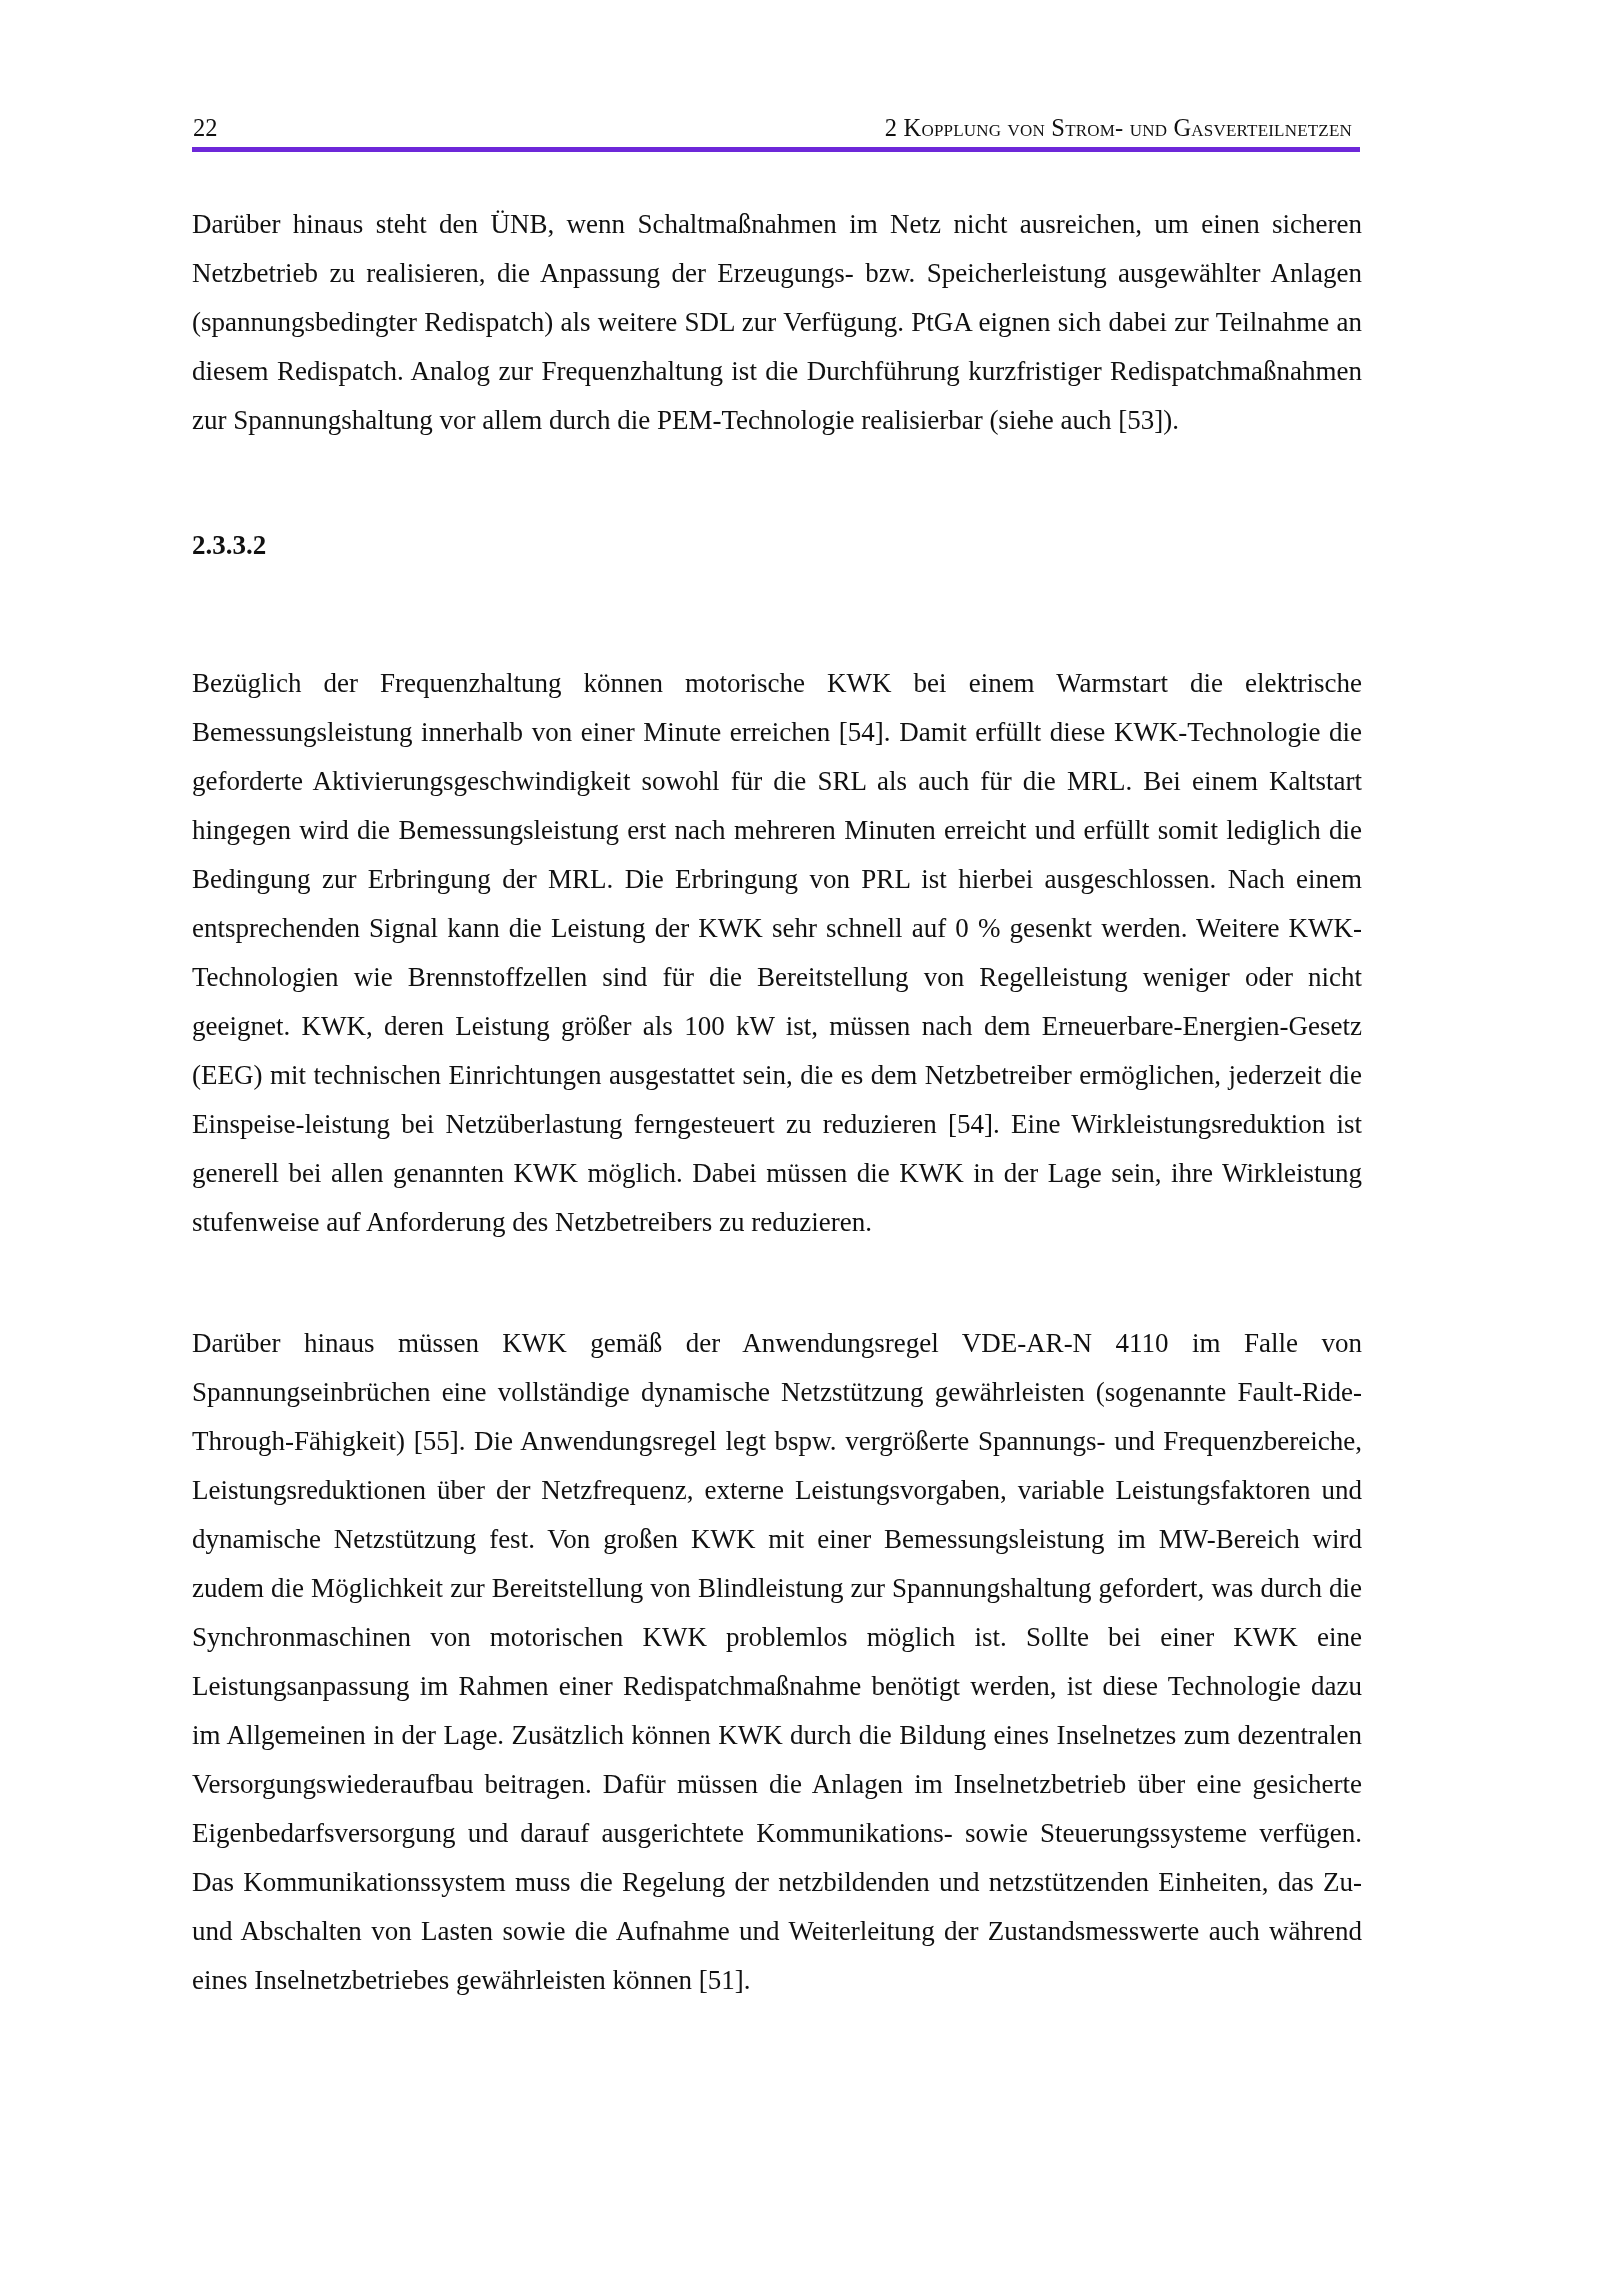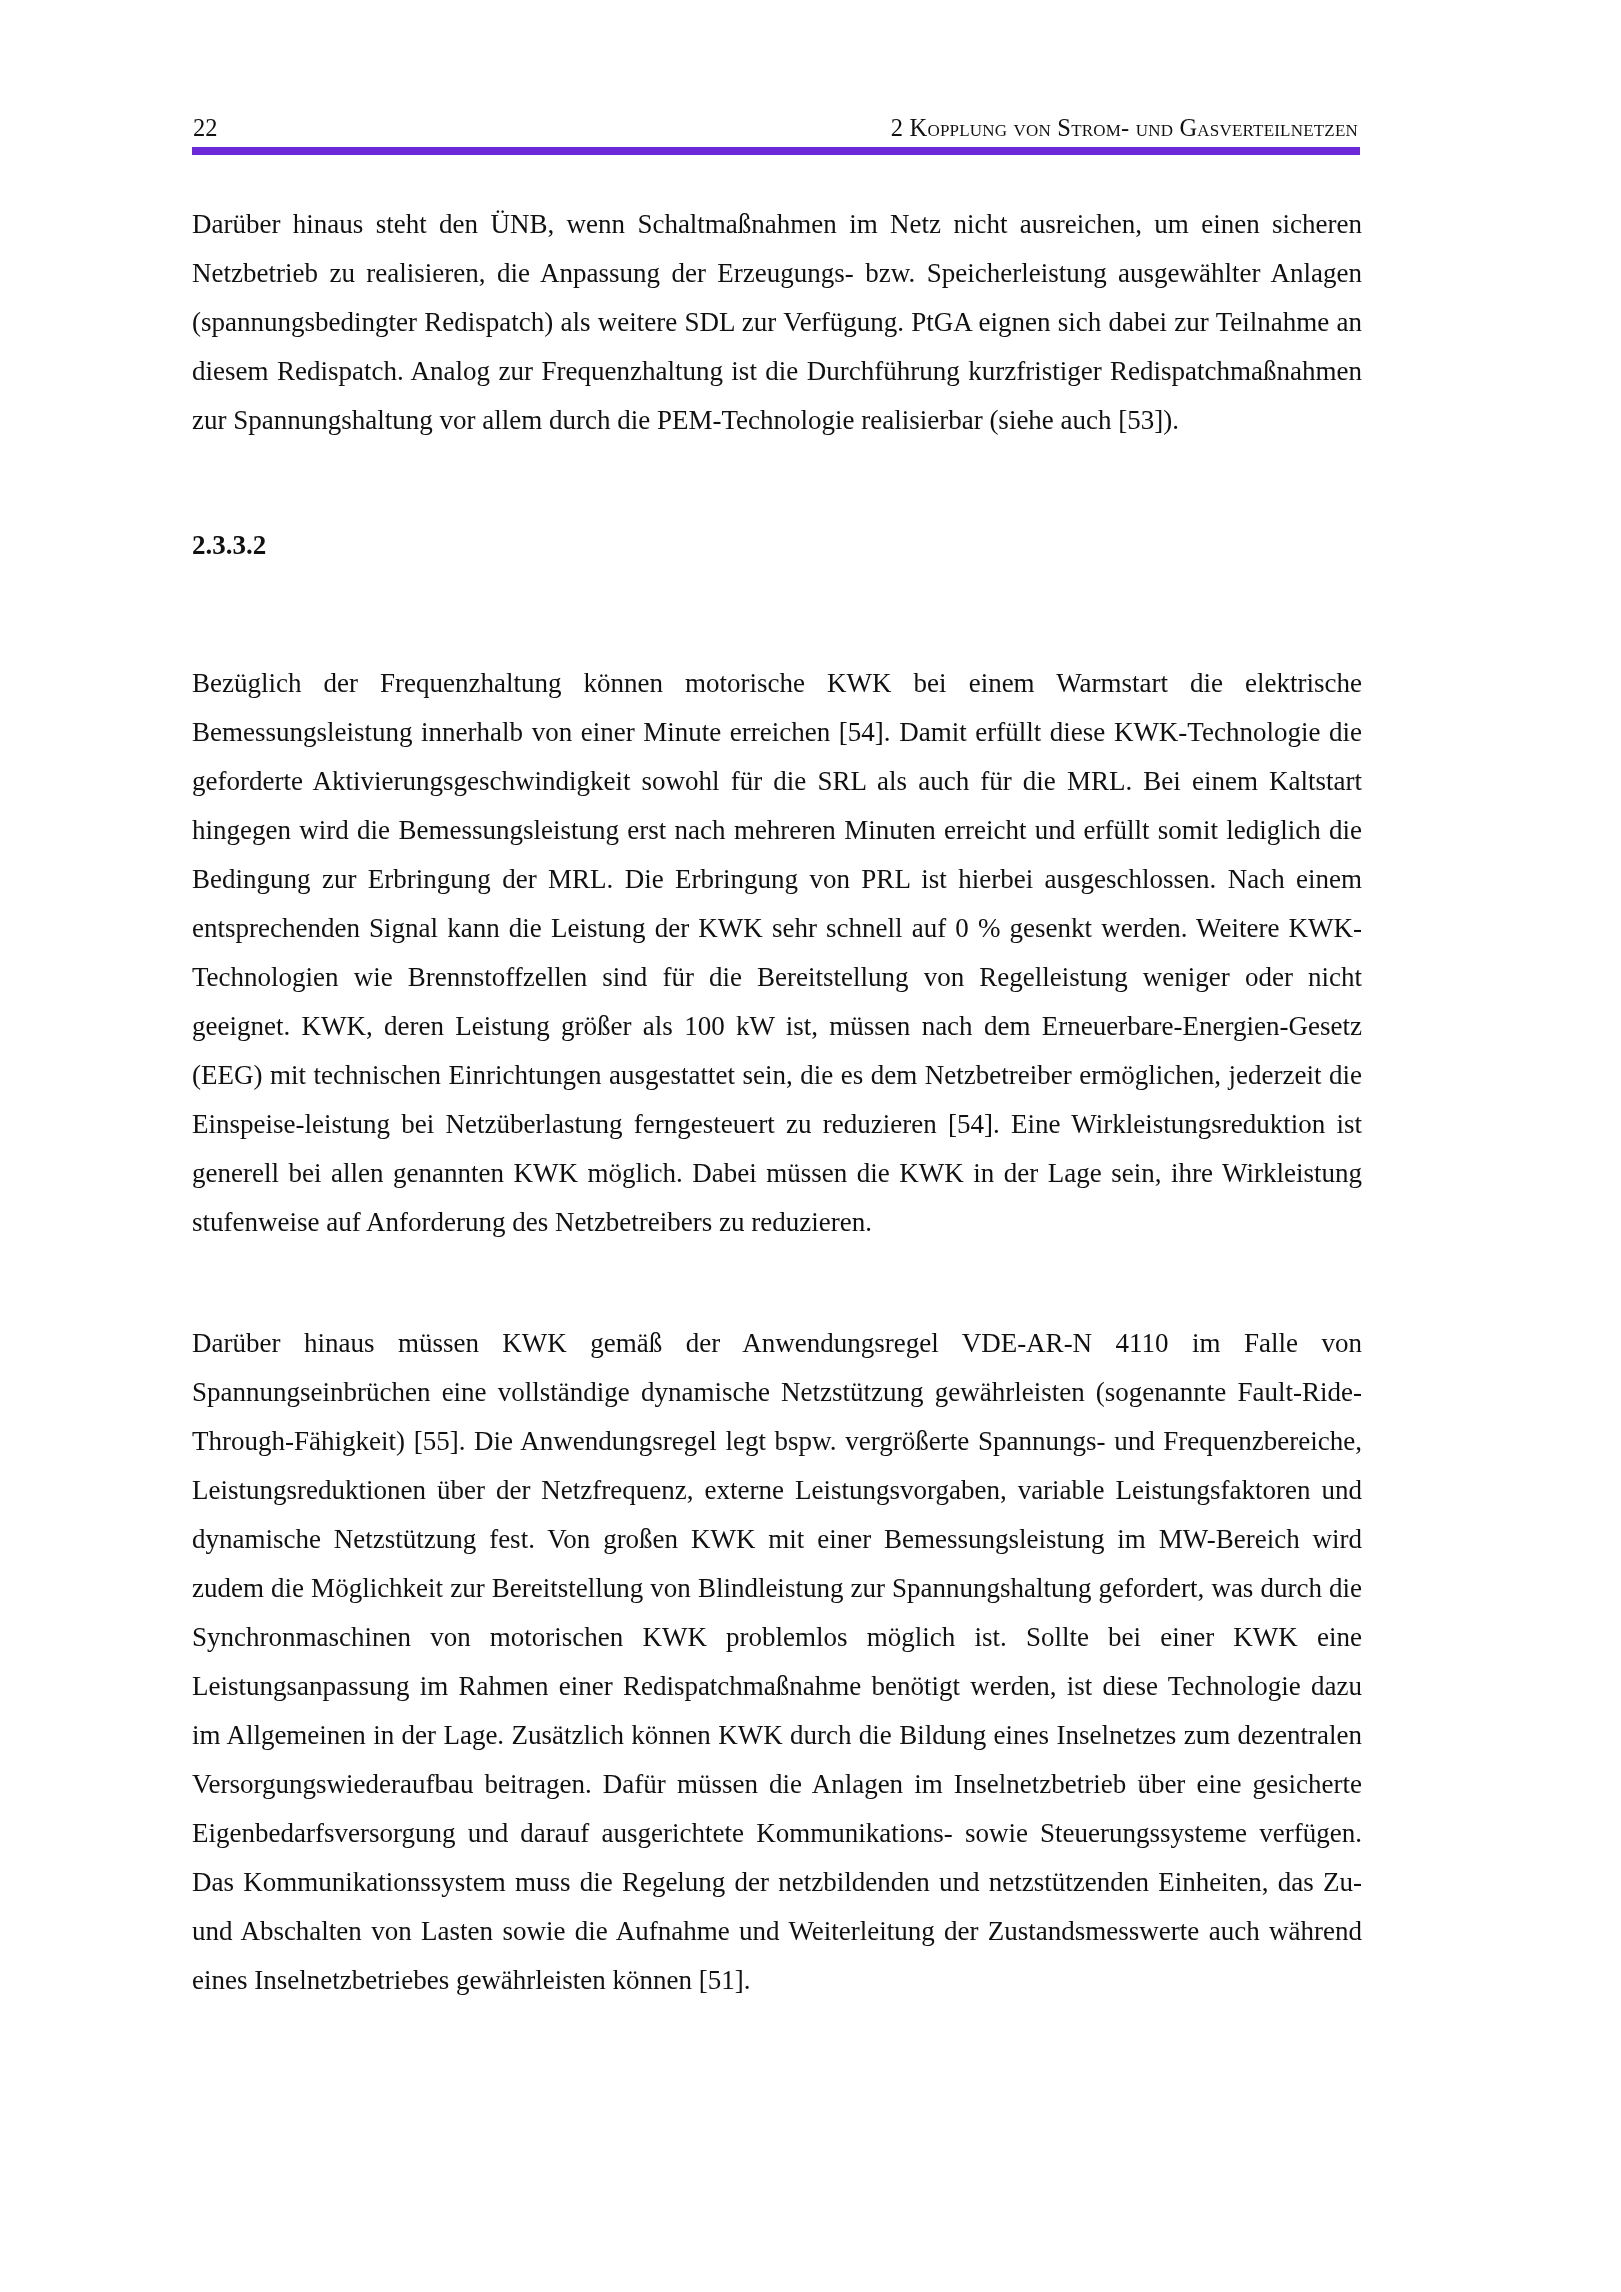--- a/index.html
+++ b/index.html
@@ -1,22 +1,22 @@
 <!DOCTYPE html>
 <html><head>
 <meta charset="utf-8">
 <style>
   html, body { margin: 0; padding: 0; background: #ffffff; }
   body { width: 1621px; height: 2293px; position: relative; overflow: hidden;
          font-family: "Liberation Serif", "DejaVu Serif", serif; color: #111; }
   .page { position: absolute; left: 192px; top: 0; width: 1172px; }
   .running-header { position: absolute; top: 110px; left: 0; width: 1168px; height: 37px;
-                    border-bottom: 8px solid #6d28d9; font-size: 24.5px; }
+                    border-bottom: 5px solid #6d28d9; font-size: 24.5px; }
   .page-number { position: absolute; left: 1px; top: 3.9px; }
-  .chapter-title { position: absolute; right: 2px; top: 3.9px; font-variant: small-caps; letter-spacing: 0.2px; }
+  .chapter-title { position: absolute; right: 8px; top: 3.9px; font-variant: small-caps; letter-spacing: 0.2px; }
   .para { position: absolute; left: 0; width: 1170px; font-size: 27px; line-height: 49px;
           text-align: justify; margin: 0; hyphens: manual; }
   .heading { position: absolute; left: 0; width: 1170px; font-size: 27px; line-height: 49px;
              font-weight: bold; margin: 0; }
   .heading .num { position: absolute; left: 0; top: 0; }
   .heading .title { display: block; margin-left: 123px; width: 882px; }
 </style>
 </head>
 <body>
 

